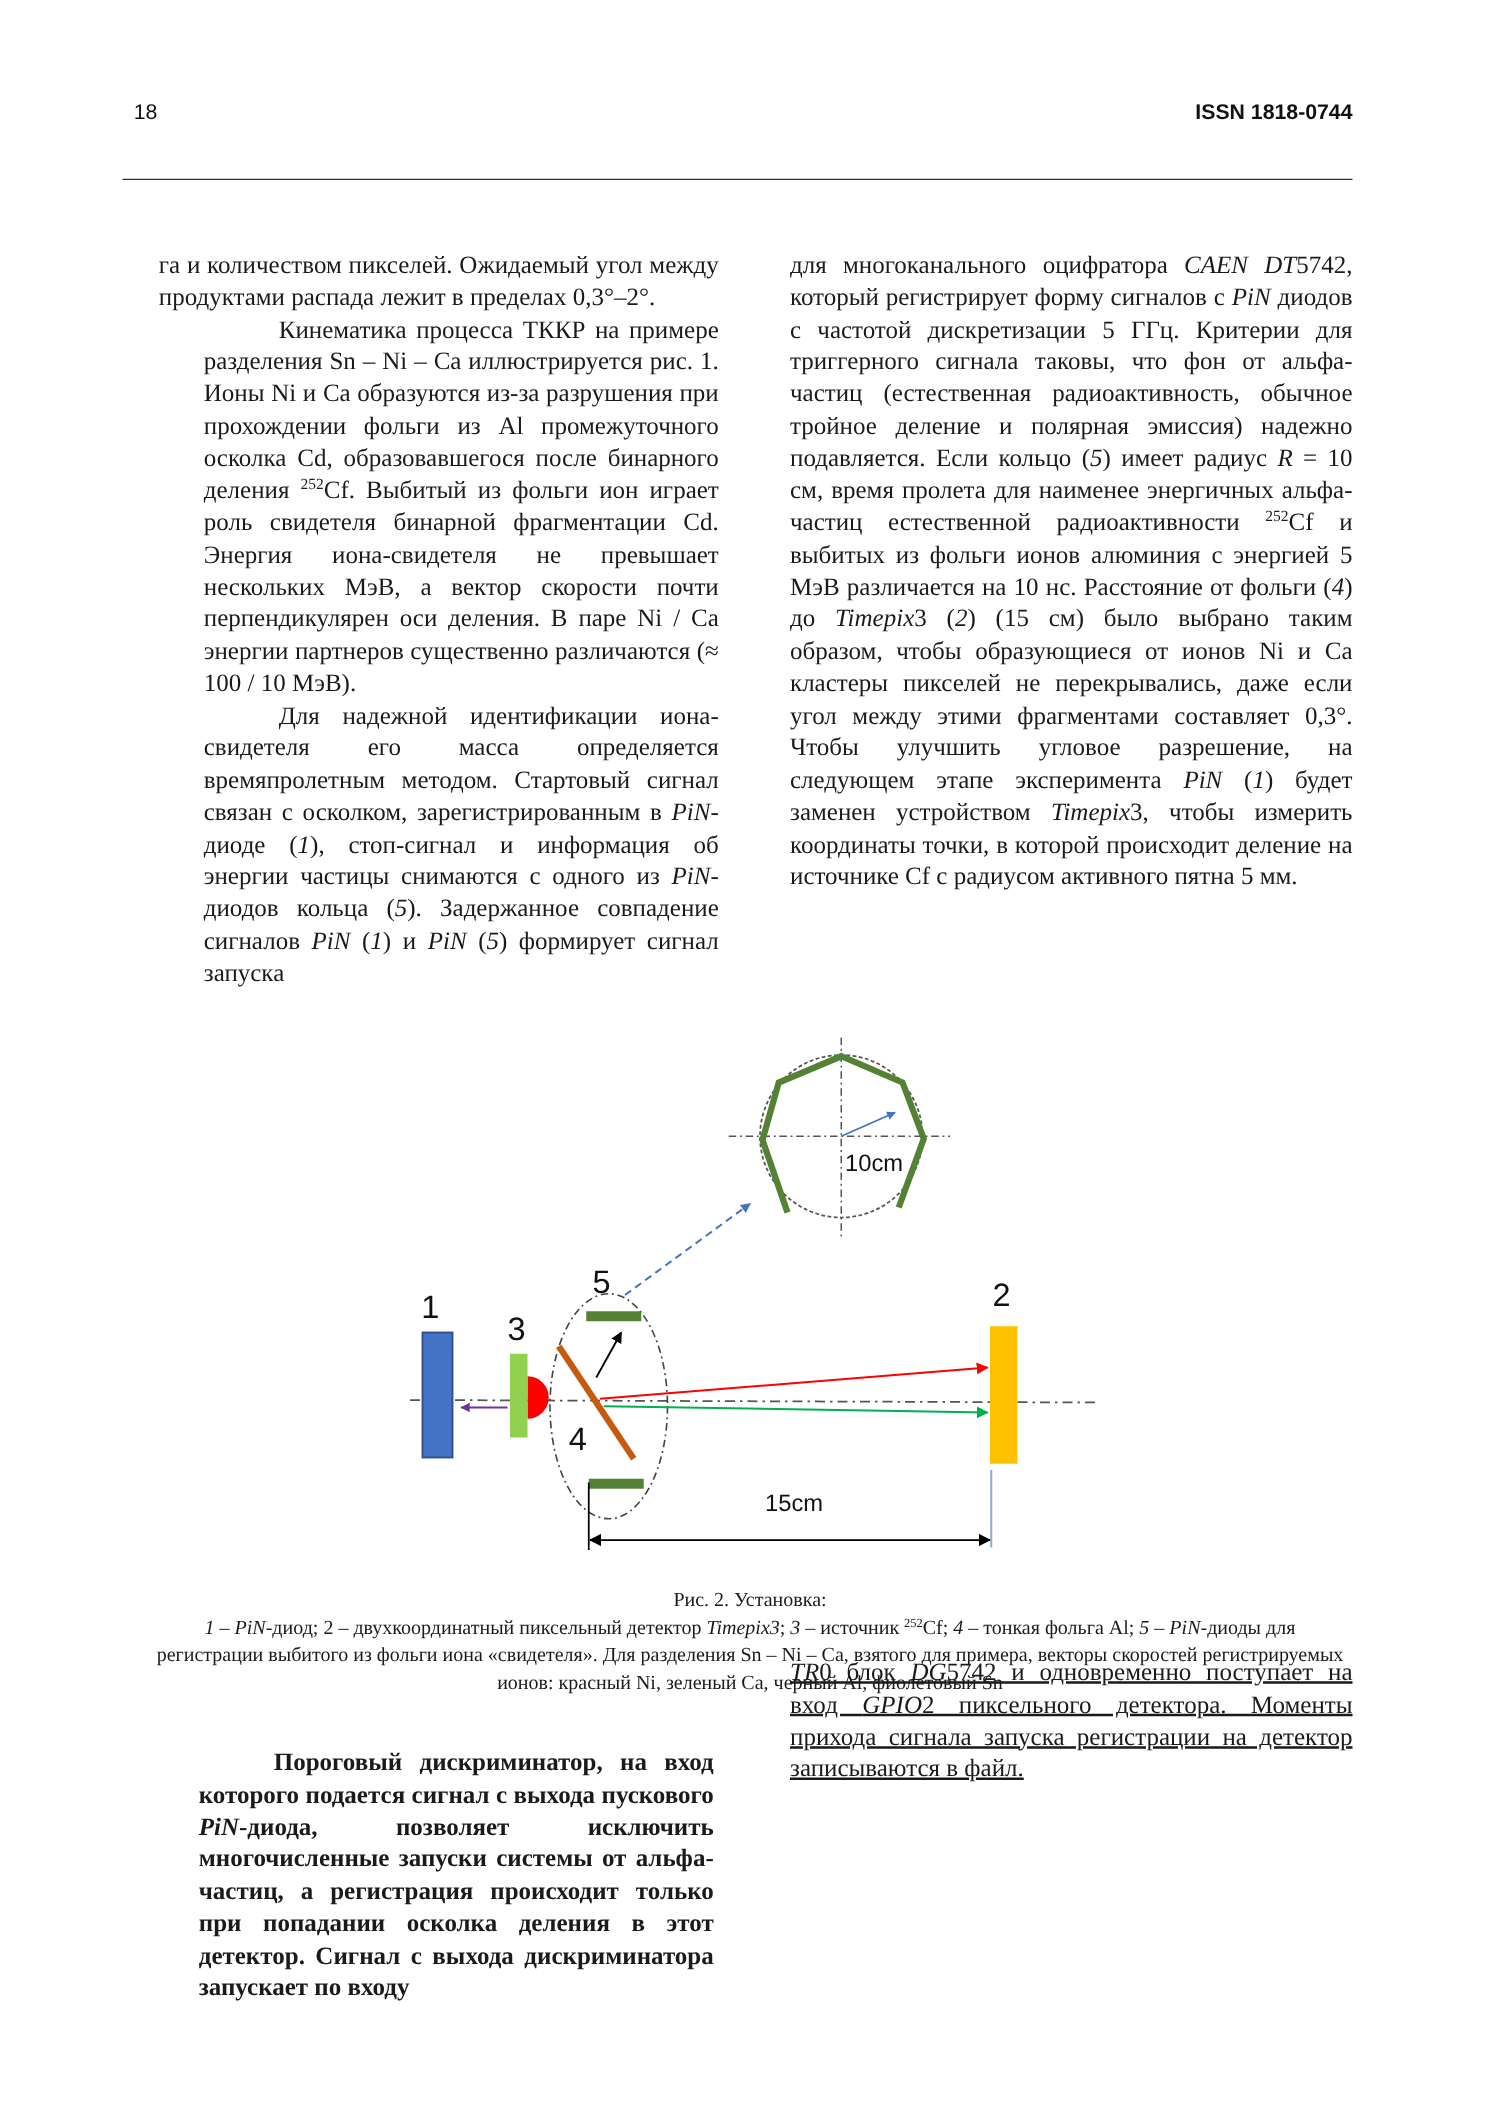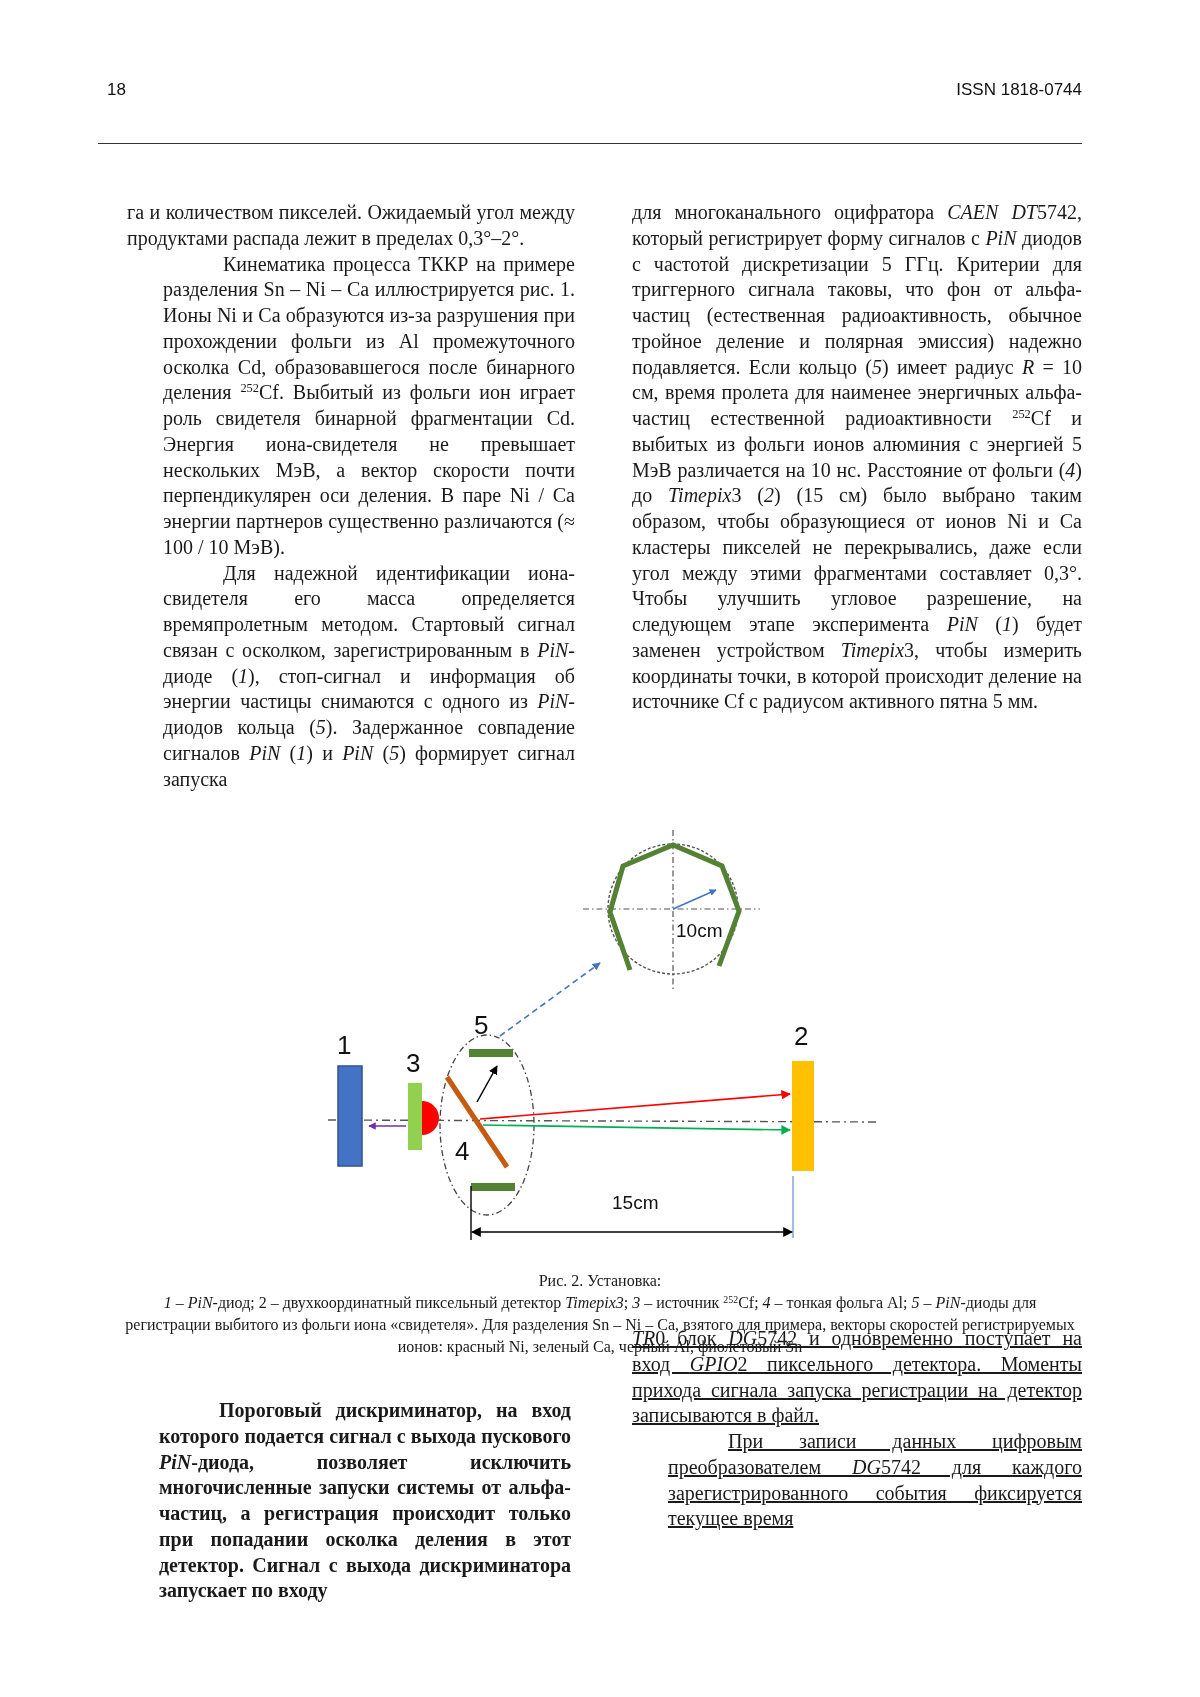--- a/index.html
+++ b/index.html
@@ -1,19 +1,19 @@
 <!DOCTYPE html>
 <html><head>
 <meta charset="utf-8">
 <style>
   html, body { margin:0; padding:0; background:#ffffff; }
   body { width:1200px; height:1697px; position:relative; overflow:hidden; color:#1a1a1a; }
   .hdr { position:absolute; top:80px; font-family:"Liberation Sans", sans-serif; font-size:17px; color:#111; }
   #page-num { left:107px; }
-  #issn { right:118px; }
+  #issn { right:118px;font-weight:bold; }
   #rule { position:absolute; left:98px; top:143px; width:984px; height:0; border-top:1px solid #333; }
   .col { position:absolute; font-family:"Liberation Serif", serif; font-size:20px; line-height:25.75px; text-align:justify; color:#1a1a1a; }
   .col p { margin:0; }
   .col p.ind { text-indent:60px;margin-left:36px; }
   #col-left { left:127px; top:200px; width:448px; }
   #col-right { left:632px; top:200px; width:450px; }
   #col-left-2 { left:123px; top:1398px; width:448px;font-weight:bold; }
   #col-right-2 { left:632px; top:1326px; width:450px;text-decoration:underline; }
   .col i, .cap i { font-style:italic; }
   sup { font-size:0.62em; line-height:0; vertical-align:0.55em; }
@@ -111,14 +111,13 @@
   <p>Рис. 2. Установка:</p>
   <p><i>1</i><span> – </span><i>PiN</i><span>-диод; 2 – двухкоординатный пиксельный детектор </span><i>Timepix3</i><span>; </span><i>3</i><span> – источник </span><sup>252</sup><span>Cf; </span><i>4</i><span> – тонкая фольга Al; </span><i>5</i><span> – </span><i>PiN</i><span>-диоды для регистрации выбитого из фольги иона «свидетеля». Для разделения Sn – Ni – Ca, взятого для примера, векторы скоростей регистрируемых ионов: красный Ni, зеленый Ca, черный Al, фиолетовый Sn</span></p>
 </div>
 
 <div class="col" id="col-left-2">
   <p class="ind"><span>Пороговый дискриминатор, на вход которого подается сигнал с выхода пускового </span><i>PiN</i><span>-диода, позволяет исключить многочисленные запуски системы от альфа-частиц, а регистрация происходит только при попадании осколка деления в этот детектор. Сигнал с выхода дискриминатора запускает по входу</span></p>
 </div>
 
 <div class="col" id="col-right-2">
   <p><i>TR</i><span>0 блок </span><i>DG</i><span>5742 и одновременно поступает на вход </span><i>GPIO</i><span>2 пиксельного детектора. Моменты прихода сигнала запуска регистрации на детектор записываются в файл.</span></p>
-  <p class="ind"><span>При записи данных цифровым преобразователем </span><i>DG</i><span>5742 для каждого зарегистрированного события фиксируется текущее время</span></p>
 </div>
 
 </body></html>

